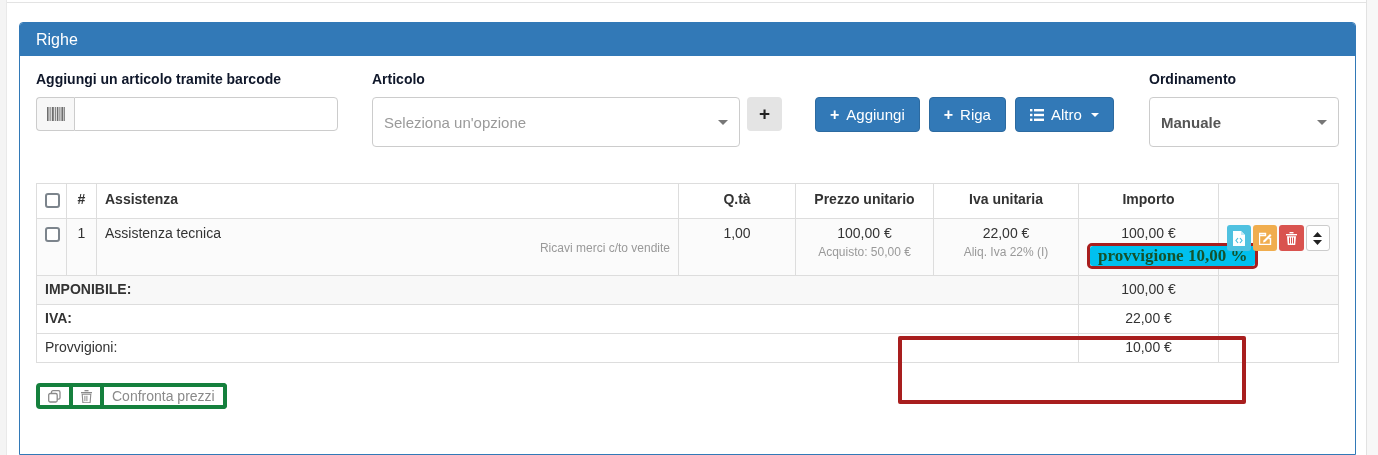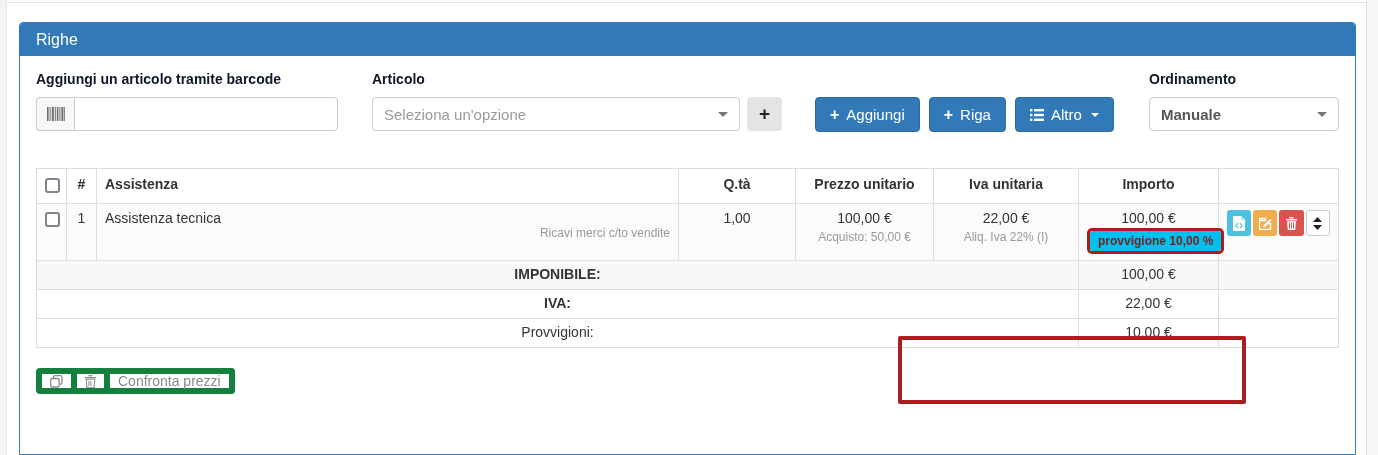--- a/index.html
+++ b/index.html
@@ -36,21 +36,21 @@
     width:38px; background:#f7f7f7; border:1px solid #ccc; border-right:none;
     border-radius:4px 0 0 4px; display:flex; align-items:center; justify-content:center;
   }
   .barcode-input {
     flex:1; height:34px; border:1px solid #ccc; border-radius:0 4px 4px 0;
     padding:0 10px; font-size:15px; font-family:"Liberation Sans",sans-serif; outline:none; color:#555;
   }
   .col-articolo { margin-left:34px; width:410px; }
   .articolo-row { display:flex; }
   .select-box {
-    position:relative; height:34px; border:1px solid #ccc; border-radius:4px; background:#fff;
+    position:relative; height:50px; border:1px solid #ccc; border-radius:4px; background:#fff;
     display:flex; align-items:center; padding:0 26px 0 11px; font-size:15px; cursor:pointer;
   }
   .select-articolo { width:368px; color:#9a9a9a; }
   .select-caret {
     position:absolute; right:11px; top:50%; margin-top:-2px;
     width:0; height:0; border-left:5px solid transparent; border-right:5px solid transparent;
     border-top:5px solid #777;
   }
   .plus-btn {
     width:35px; height:34px; margin-left:7px; background:#e4e4e4; border:none; border-radius:4px;
@@ -83,48 +83,48 @@
   .desc-line { display:flex; justify-content:space-between; align-items:flex-start; }
   .sub-text { font-size:12px; color:#999; margin-top:4px; }
   .chk {
     width:15px; height:15px; border:2px solid #7c848c; border-radius:3px; background:#fff;
     display:inline-block; cursor:pointer; margin-top:2px;
   }
   .badge-wrap {
     display:inline-block; border:3px solid #a81e1e; border-radius:5px; margin-top:2px; line-height:0;
   }
   .badge-provvigione {
-    display:inline-block; background:#00c0ef; color:#7f1d1d; font-size:12px; font-weight:bold;
-    padding:3px 8px; border-radius:3px; line-height:14px; white-space:nowrap;
+    display:inline-block; background:#00c0ef; color:#14532d; font-size:17px; font-weight:bold;
+    padding:3px 8px; border-radius:3px; line-height:14px; white-space:nowrap;font-family:Liberation Serif, serif;
   }
   .actions { display:flex; gap:2px; justify-content:center; }
   .abtn {
     width:26px; height:26px; border:none; border-radius:3px; display:flex; align-items:center;
     justify-content:center; cursor:pointer; padding:0;
   }
   .abtn-info { background:#4fc1e0; }
   .abtn-warning { background:#f0ad4e; }
   .abtn-danger { background:#d9534f; }
   .abtn-sort { background:#fff; border:1px solid #ccc; }
   .sum-row td { padding:5px 8px; height:29px; }
-  .sum-label { text-align:center; }
+  .sum-label { text-align:left; }
   .sum-bold { font-weight:bold; }
   .bg-stripe { background:#f8f8f8; }
   .bg-white { background:#fff; }
 
   
   .annotation-rect {
     position:absolute; left:898px; top:336px; width:348px; height:68px;
     border:4px solid #a81e1e; border-radius:2px; pointer-events:none; z-index:6;
   }
 
   
   .footer-group { margin-top:20px; display:inline-flex; }
   .fbtn {
-    height:26px; background:#fff; border:6px solid #15803d; color:#8a8a8a; font-size:14px;
+    height:26px; background:#fff; border:4px solid #15803d; color:#8a8a8a; font-size:14px;
     display:flex; align-items:center; justify-content:center; cursor:pointer; padding:0 8px;
     font-family:"Liberation Sans",sans-serif;
   }
   .fbtn + .fbtn { border-left:none; }
   .fbtn:first-child { border-radius:4px 0 0 4px; }
   .fbtn:last-child { border-radius:0 4px 4px 0; }
 </style>
 </head>
 <body>
 

